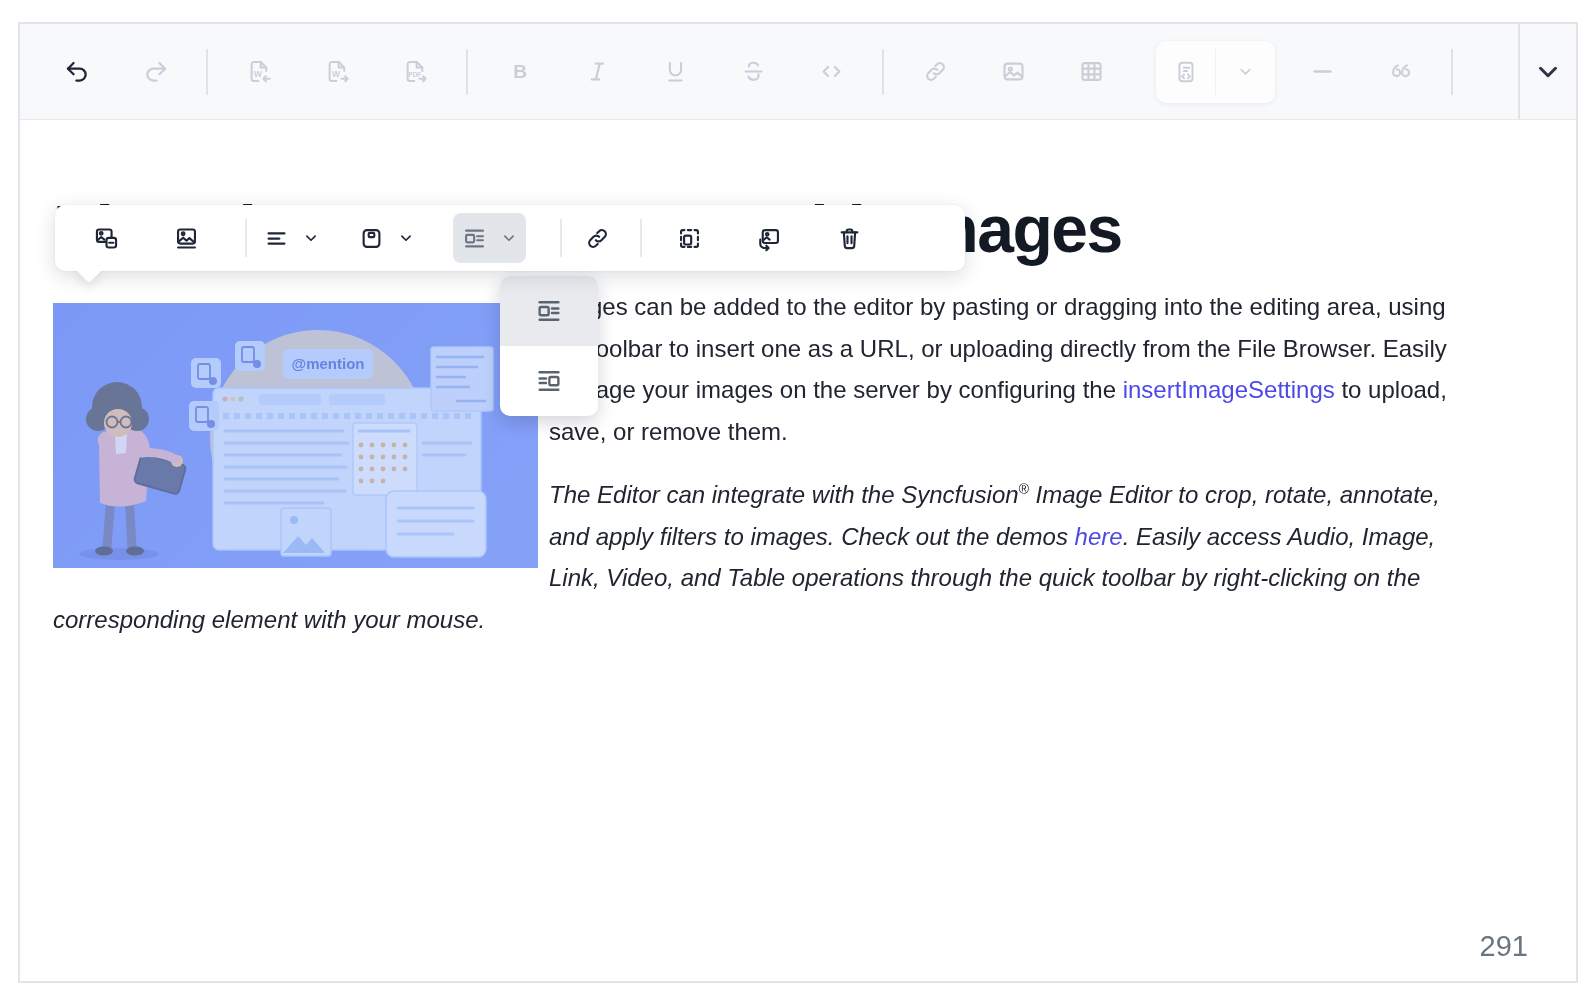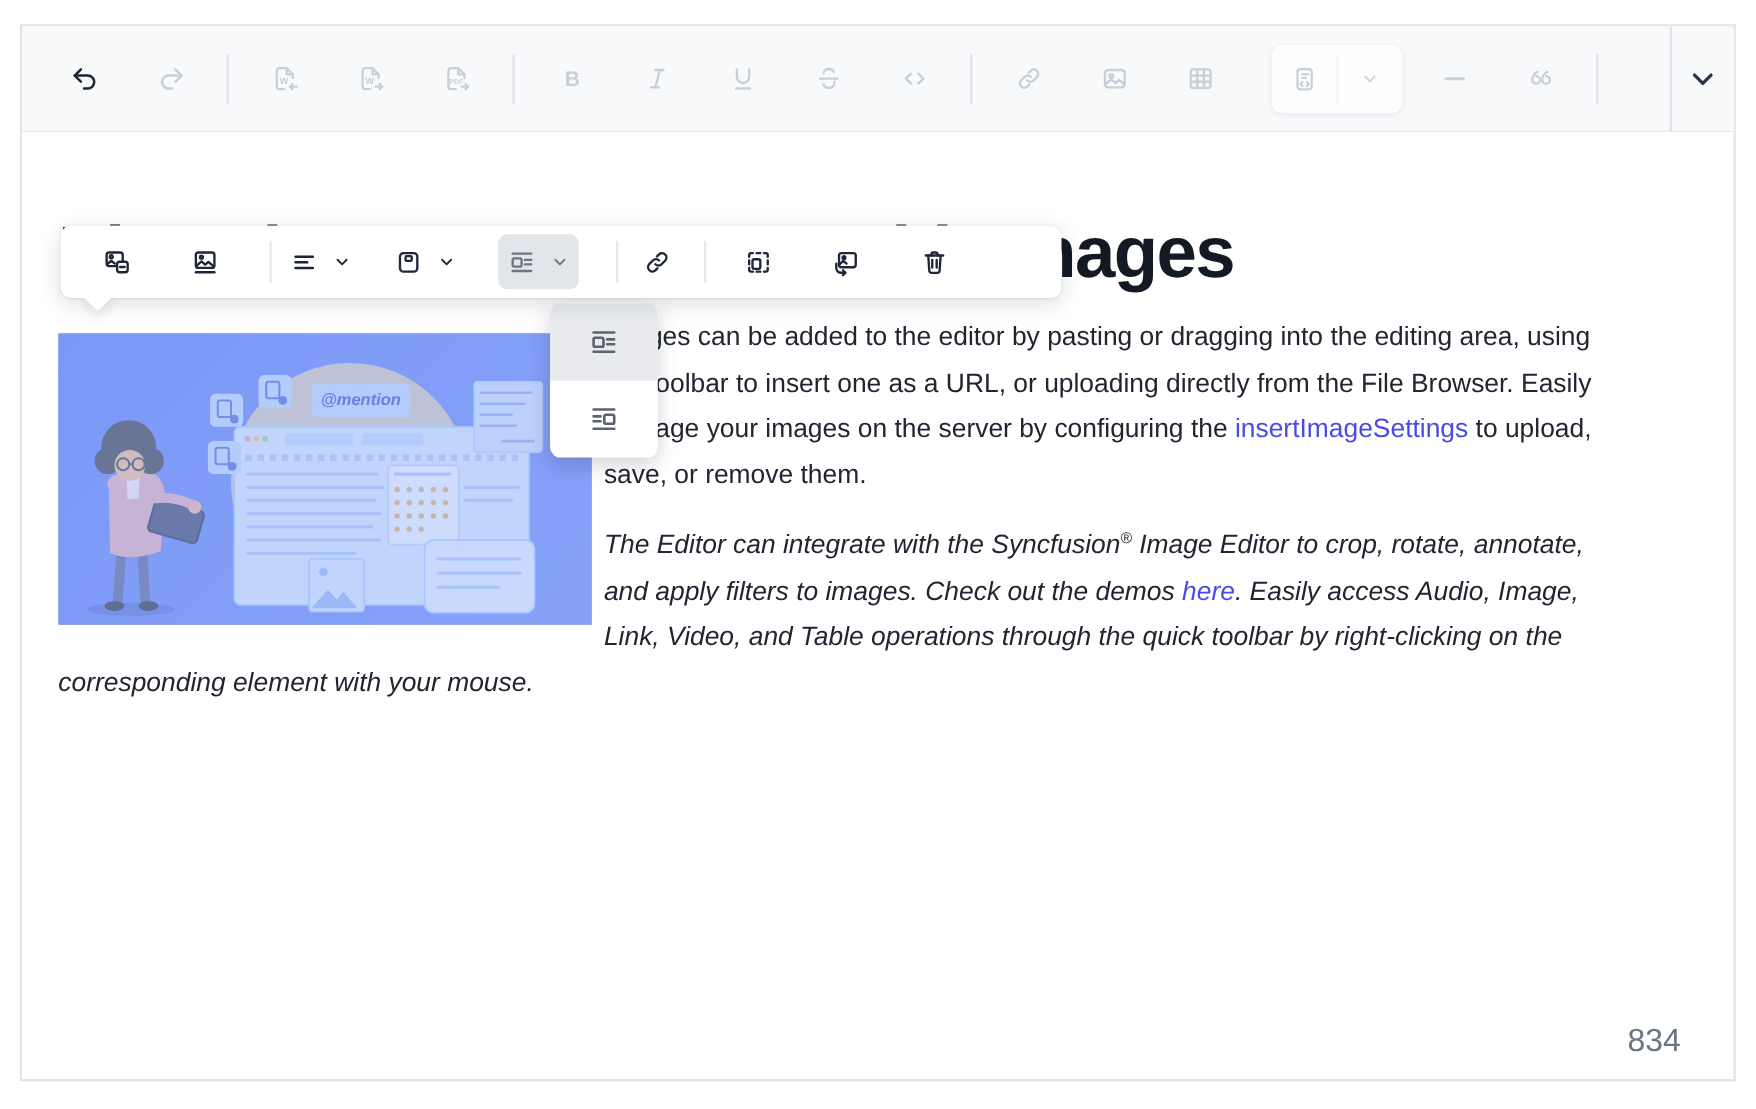--- a/index.html
+++ b/index.html
@@ -31,21 +31,21 @@
   .content { position:relative; height:862px; padding:0 94px 0 33px; overflow:hidden; }
   h1.doc-heading { margin:72px 0 0; font-size:66px; line-height:74px; letter-spacing:-1.5px;
     font-weight:700; color:#141a24; }
   p.doc-para { margin:20px 0 0; font-size:24px; line-height:41.5px; color:#20252f; }
   p.doc-para + p.doc-para { margin-top:17px;font-style:italic; }
   .doc-link { color:#4c49e8; cursor:pointer; }
   sup.rmark { font-size:14px; }
 
   
   .doc-image { float:left; width:485px; height:265px; margin:17px 11px 0 0; position:relative;
-    background:linear-gradient(135deg,#5b7cf2,#6d8cf6); overflow:hidden;font-style:italic; }
+    background:linear-gradient(135deg,#5b7cf2,#6d8cf6); overflow:hidden; }
   .doc-image svg.illu { position:absolute; inset:0; }
   .mention-chip { position:absolute; left:230px; top:46px; width:90px; height:30px; background:#b9d1fa;
     border-radius:5px; display:flex; align-items:center; justify-content:center;
     font-size:15px; font-weight:bold; color:#3b55cf; }
   .select-overlay { position:absolute; inset:0; background:rgba(173,195,252,.40); }
 
   
   .char-count { position:absolute; right:48px; bottom:18px; font-size:29px; color:#6b7482; }
 
   
@@ -305,21 +305,21 @@
         </svg>
         <span class="mention-chip">@mention</span>
         <span class="select-overlay"></span>
       </span>
       <span>Images can be added to the editor by pasting or dragging into the editing area, using the toolbar to insert one as a URL, or uploading directly from the File Browser. Easily manage your images on the server by configuring the </span><span class="doc-link">insertImageSettings</span><span> to upload, save, or remove them.</span>
     </p>
 
     <p class="doc-para"><span>The Editor can integrate with the Syncfusion</span><sup class="rmark">®</sup><span> Image Editor to crop, rotate, annotate, and apply filters to images. Check out the demos </span><span class="doc-link">here</span><span>. Easily access Audio, Image, Link, Video, and Table operations through the quick toolbar by right-clicking on the corresponding element with your mouse.</span></p>
   </div>
 
-  <div class="char-count">834</div>
+  <div class="char-count">291</div>
 </div>
 
 <div class="popup">
   <div class="popup-inner">
     <div class="qbtn">
       <svg viewBox="0 0 24 24" fill="none" stroke="currentColor" stroke-width="1.9" stroke-linecap="round" stroke-linejoin="round">
           <rect x="3.5" y="4" width="13" height="11" rx="2"></rect>
           <circle cx="7.3" cy="7.4" r="1.2"></circle>
           <path d="M4 13.5 l3.3 -2.8 2.8 2.3"></path>
           <rect x="12" y="11.5" width="8.5" height="8.5" rx="2" fill="#fff"></rect>

